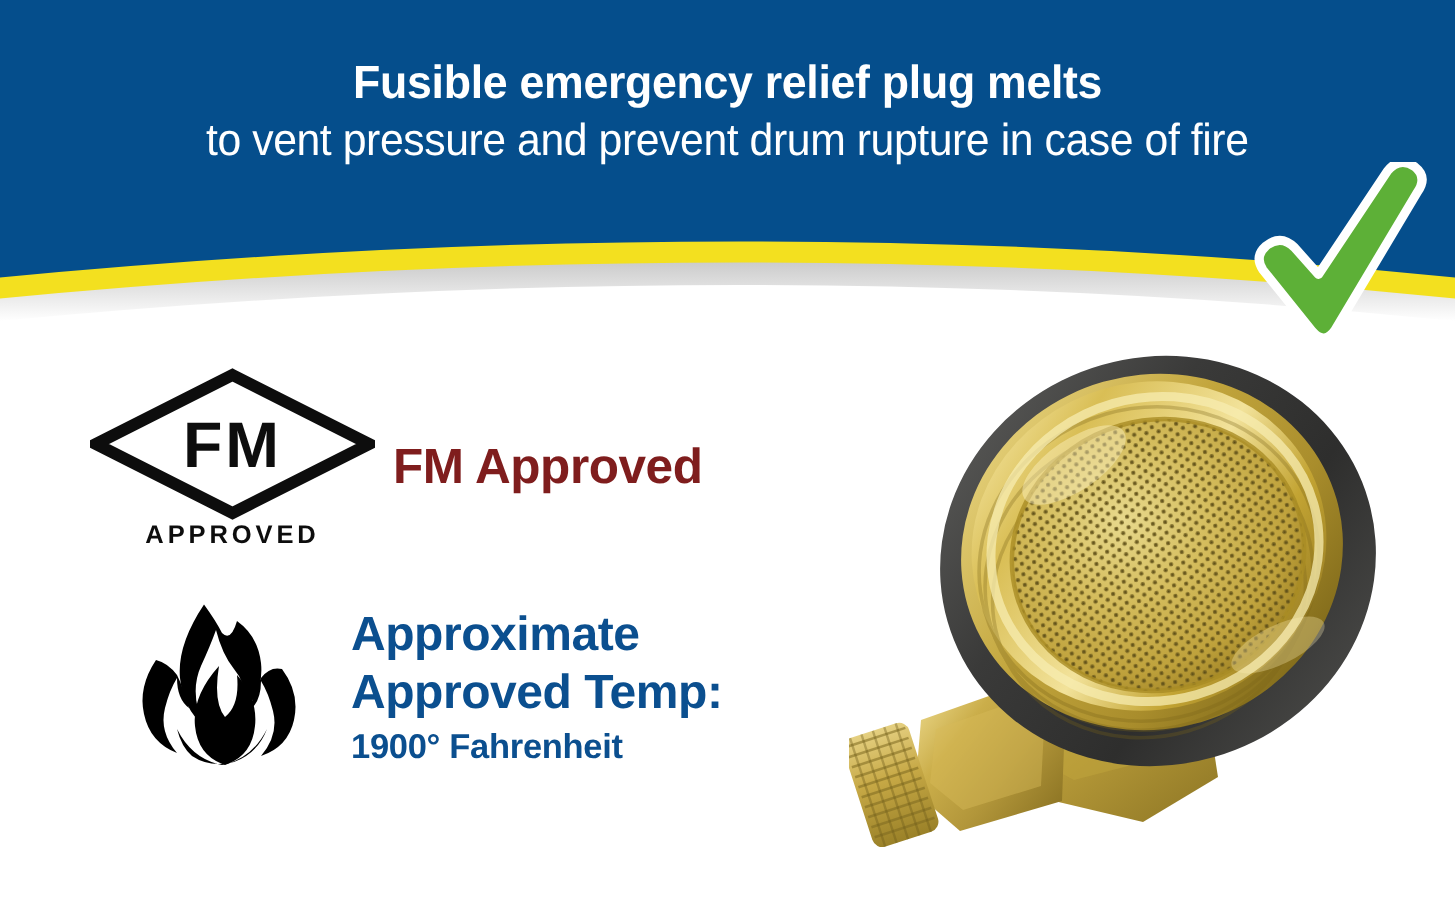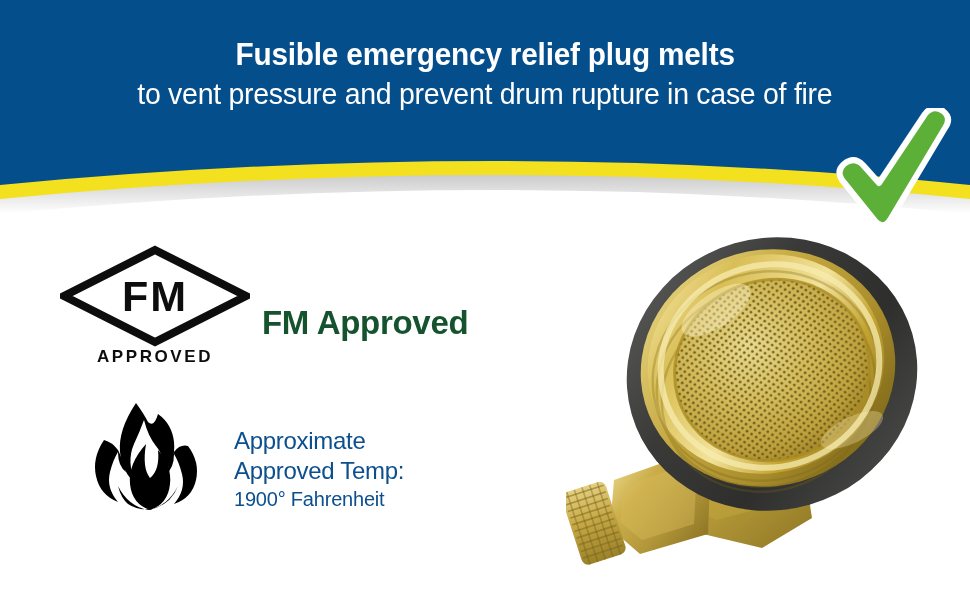--- a/index.html
+++ b/index.html
@@ -89,51 +89,51 @@
 
   
   .fm-logo {
     position:relative;
     width:190px; height:128px;
     flex:0 0 190px;
   }
   .fm-logo svg { display:block; width:190px; height:128px; }
 
   .fm-label {
-    color:#14532d;
+    color:#7f1d1d;
     font-size:33px;
     font-weight:bold;
     letter-spacing:-0.3px;
     white-space:nowrap;
     margin-left:12px;
-    margin-bottom:24px;
+    margin-bottom:36px;
   }
 
   
   .flame-icon {
     position:relative;
     width:120px; height:112px;
     flex:0 0 120px;
   }
   .flame-icon svg { display:block; width:120px; height:112px; }
 
   .temp-text {
     margin-left:26px;
     color:#0b4f8f;
     white-space:nowrap;
   }
   .temp-line-bold {
-    font-size:24px;
-    font-weight:normal;
+    font-size:32px;
+    font-weight:bold;
     line-height:1.22;
     letter-spacing:-0.3px;
   }
   .temp-line-reg {
-    font-size:20px;
-    font-weight:normal;
+    font-size:23px;
+    font-weight:bold;
     line-height:1.25;
     letter-spacing:-0.2px;
     margin-top:2px;
   }
 
   
   #product {
     position:absolute;
     left:566px; top:218px;
     width:404px; height:382px;

